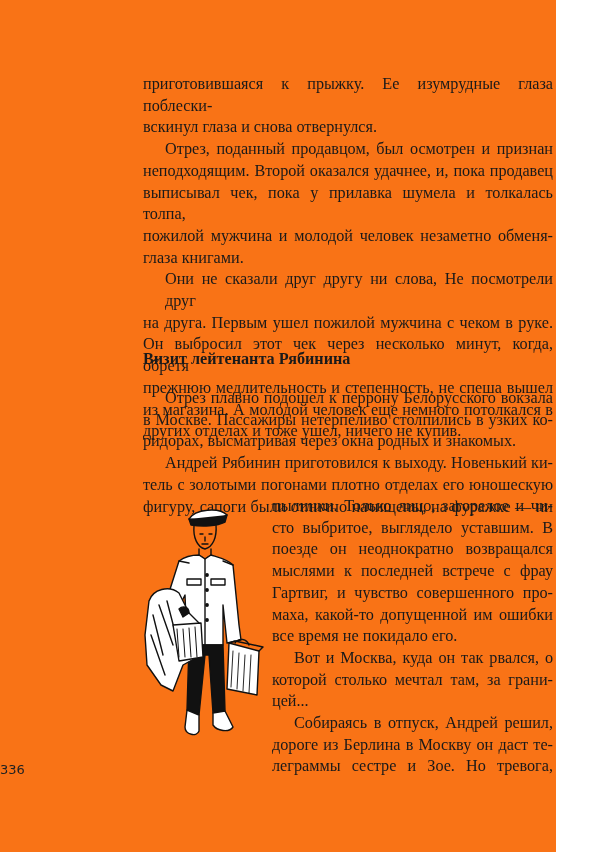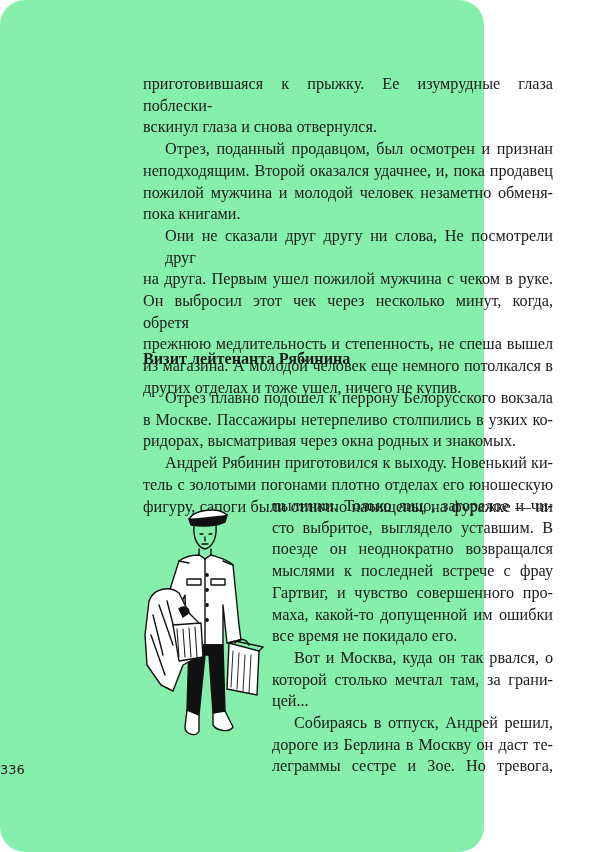--- a/index.html
+++ b/index.html
@@ -1,21 +1,20 @@
 <!DOCTYPE html>
 <html><head>
 <meta charset="utf-8">
 <style>
   html, body { margin: 0; padding: 0; background: #ffffff; }
   body { width: 600px; height: 852px; position: relative; overflow: hidden; }
   .page {
-    position: absolute; left: 0; top: 0; width: 484px; height: 852px;
-    background: #86efac; color: #1a1a1a;
+    position: absolute; left: 0; top: 0; width: 556px; height: 852px;
+    background: #f97316; color: #1a1a1a;
     font-family: "Liberation Serif", serif;
-    border-radius: 25px;
   }
   .col {
     position: absolute; left: 143px; width: 410px;
     font-size: 16.2px; line-height: 21.7px;
     text-align: justify; hyphens: manual;
   }
   .col p { margin: 0; }
   .col p.noindent { text-indent: 0; }
   .heading {
     position: absolute; left: 143px; width: 410px; top: 348px;
@@ -43,22 +42,23 @@
 <div class="page">
 
   <div class="col" style="top:74px;">
     <p class="noindent">
       <span class="line">приготовившаяся к прыжку. Ее изумрудные глаза поблески-</span>
       <span class="line last">вскинул глаза и снова отвернулся.</span>
     </p>
     <p>
       <span class="line" style="padding-left:22px;">Отрез, поданный продавцом, был осмотрен и признан</span>
       <span class="line">неподходящим. Второй оказался удачнее, и, пока продавец</span>
+      <span class="line">выписывал чек, пока у прилавка шумела и толкалась толпа,</span>
       <span class="line">пожилой мужчина и молодой человек незаметно обменя-</span>
-      <span class="line last">пока книгами.</span>
+      <span class="line last">глаза книгами.</span>
     </p>
     <p>
       <span class="line" style="padding-left:22px;">Они не сказали друг другу ни слова, Не посмотрели друг</span>
       <span class="line">на друга. Первым ушел пожилой мужчина с чеком в руке.</span>
       <span class="line">Он выбросил этот чек через несколько минут, когда, обретя</span>
       <span class="line">прежнюю медлительность и степенность, не спеша вышел</span>
       <span class="line">из магазина. А молодой человек еще немного потолкался в</span>
       <span class="line last">других отделах и тоже ушел, ничего не купив.</span>
     </p>
   </div>

